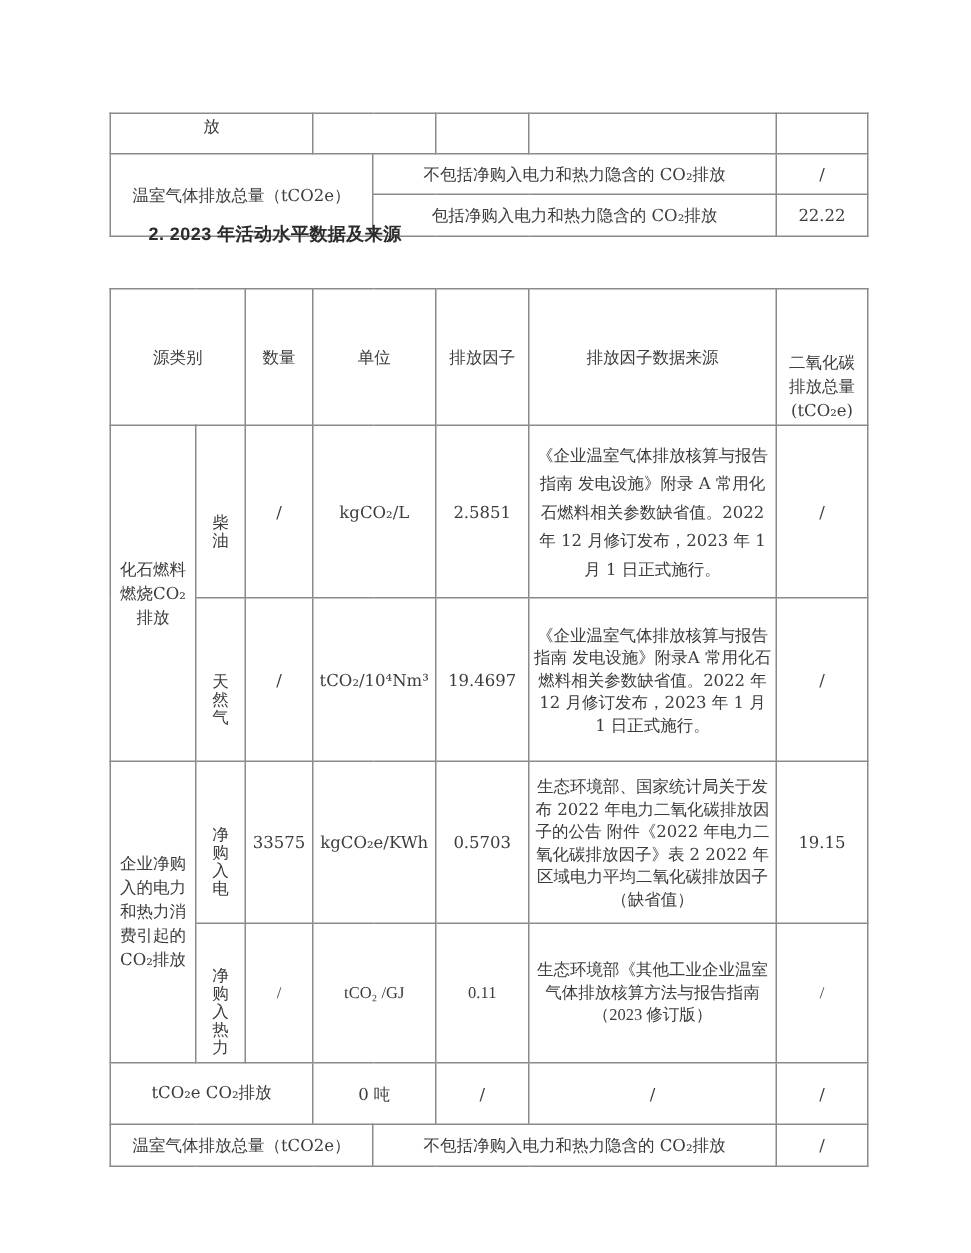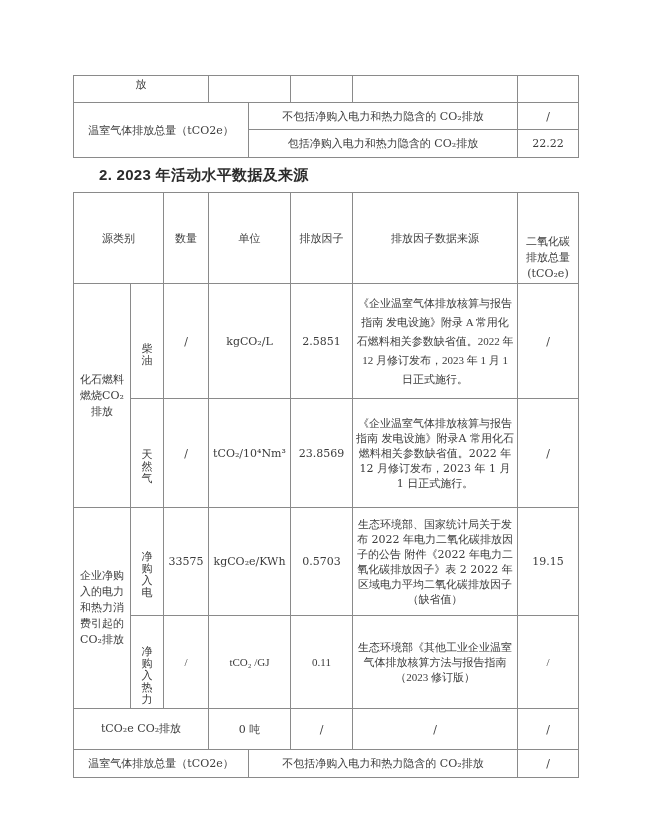--- a/index.html
+++ b/index.html
@@ -34,27 +34,27 @@
   tr.h61{height:61px;}
   tr.h115{height:115px;}
   tr.h109{height:109px;}
   tr.h108{height:108px;}
   tr.h82{height:82px;font-family:Liberation Serif, serif;}
   tr.h41{height:41px;}
   .stack{display:inline-block;width:13px;word-break:break-all;line-height:12px;margin-top:28px;}
   .grouplabel{display:inline-block;width:44px;word-break:break-all;line-height:16px;}
   .narrow46{display:inline-block;width:48px;word-break:break-all;line-height:16px;margin-top:40px;}
   .w112{display:inline-block;width:114px;word-break:break-all;line-height:16px;}
-  .lh19{line-height:19px;font-family:Liberation Serif, serif;}
+  .lh19{line-height:19px;}
   .heading{
     position:absolute;
-    left:99px;top:167px;
+    left:99px;top:149px;
     font-family:"Liberation Sans","DejaVu Sans",sans-serif;
     font-weight:bold;
-    font-size:15px;
+    font-size:12px;
     color:#2c2c2c;
     letter-spacing:0.3px;
   }
 </style>
 </head>
 <body>
 
 <div class="page">
 
   <table class="top-table">
@@ -114,21 +114,21 @@
       <td>/</td>
       <td colspan="2">kgCO₂/L</td>
       <td>2.5851</td>
       <td class="lh19">《企业温室气体排放核算与报告指南 发电设施》附录 A 常用化石燃料相关参数缺省值。2022 年 12 月修订发布，2023 年 1 月 1 日正式施行。</td>
       <td>/</td>
     </tr>
     <tr class="h109">
       <td><span class="stack">天然气</span></td>
       <td>/</td>
       <td colspan="2">tCO₂/10⁴Nm³</td>
-      <td>23.8569</td>
+      <td>19.4697</td>
       <td>《企业温室气体排放核算与报告指南 发电设施》附录A 常用化石燃料相关参数缺省值。2022 年 12 月修订发布，2023 年 1 月 1 日正式施行。</td>
       <td>/</td>
     </tr>
     <tr class="h108">
       <td rowspan="2"><span class="grouplabel">企业净购入的电力和热力消费引起的 CO₂排放</span></td>
       <td><span class="stack">净购入电</span></td>
       <td>33575</td>
       <td colspan="2">kgCO₂e/KWh</td>
       <td>0.5703</td>
       <td>生态环境部、国家统计局关于发布 2022 年电力二氧化碳排放因子的公告 附件《2022 年电力二氧化碳排放因子》表 2 2022 年区域电力平均二氧化碳排放因子（缺省值）</td>

